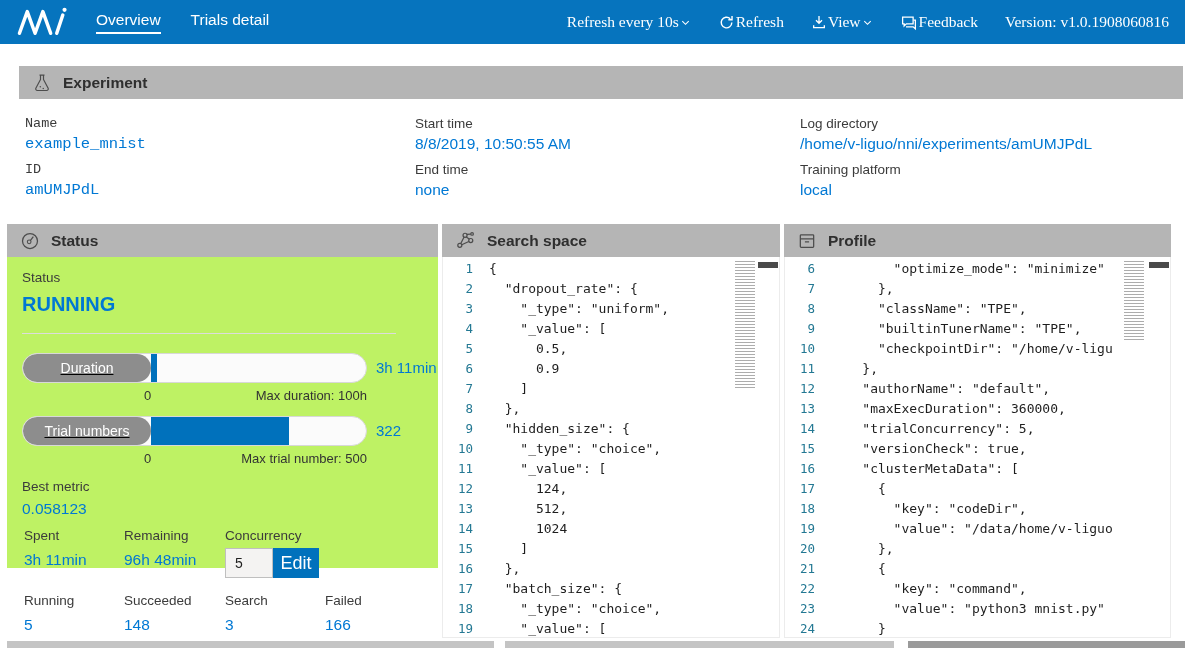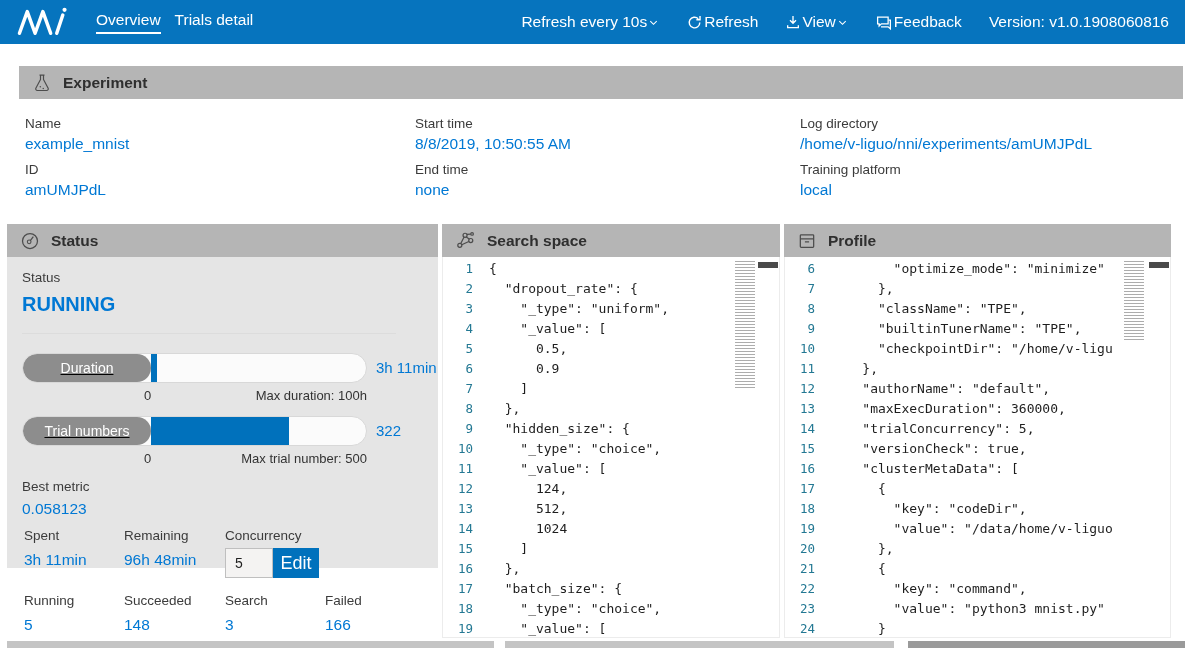--- a/index.html
+++ b/index.html
@@ -14,45 +14,45 @@
   }
   *{box-sizing:border-box;margin:0;padding:0;}
   html,body{width:1185px;height:648px;overflow:hidden;background:#fff;
     font-family:"Liberation Sans",sans-serif;}
   .page{position:relative;width:1185px;height:648px;background:#fff;overflow:hidden;}
 
   
   .navbar{position:absolute;top:0;left:0;width:1185px;height:44px;background:var(--nav-blue);
     display:flex;align-items:center;padding:0 16px;color:#fff;}
   .brand{display:flex;align-items:center;margin-right:28px;cursor:pointer;}
-  .tabs{display:flex;gap:14px;align-items:center;}
+  .tabs{display:flex;gap:30px;align-items:center;}
   .tab{color:#fff;font-size:15.5px;text-decoration:none;cursor:pointer;padding-bottom:3px;border-bottom:2px solid transparent;}
   .tab.active{border-bottom-color:#fff;}
   .nav-right{margin-left:auto;display:flex;align-items:center;gap:27px;font-size:15.5px;}
-  .nav-item{display:flex;align-items:center;gap:1px;cursor:pointer;white-space:nowrap;}
+  .nav-item{display:flex;align-items:center;gap:1px;cursor:pointer;white-space:nowrap;font-family:Liberation Serif, serif;}
   .nav-item.static{cursor:default;}
   .nav-icon{display:flex;align-items:center;}
 
   
   .section-header{background:var(--hdr-gray);height:33px;display:flex;align-items:center;
     padding-left:13px;gap:11px;color:var(--hdr-text);font-size:15.5px;font-weight:700;}
   .hdr-icon{display:flex;align-items:center;}
 
   
   .exp-header{position:absolute;top:66px;left:7px;width:1164px;margin-left:12px;}
   .exp-info{position:absolute;top:99px;left:7px;width:1164px;height:120px;background:#fff;}
   .exp-col{position:absolute;top:8px;}
-  .exp-col.c1{left:18px;width:380px;}
+  .exp-col.c1{left:18px;width:380px;font-family:Liberation Mono, monospace;}
   .exp-col.c2{left:408px;width:375px;}
   .exp-col.c3{left:793px;width:370px;}
   .field-label{font-size:13.5px;color:var(--label-dark);margin:9px 0 4px;}
   .field-value{font-size:15.5px;color:var(--link-blue);white-space:nowrap;}
 
   
-  .panel{position:absolute;top:224px;height:344px;background:#e5e5e5;}
+  .panel{position:absolute;top:224px;height:344px;background:#bef264;}
   .panel-status{left:7px;width:431px;}
   .panel-search{left:442px;width:338px;}
   .panel-profile{left:784px;width:387px;}
 
   .status-body{position:relative;height:381px;padding:13px 0 0 15px;}
   .stat-label{font-size:13.5px;color:var(--label-dark);}
   .running-value{font-size:20px;font-weight:700;color:var(--link-blue);margin:8px 0 17px;}
   .divider{width:374px;border-top:1px solid #dcdcdc;margin-bottom:19px;}
 
   .bar-block{position:relative;margin-bottom:5px;text-decoration:underline;}

